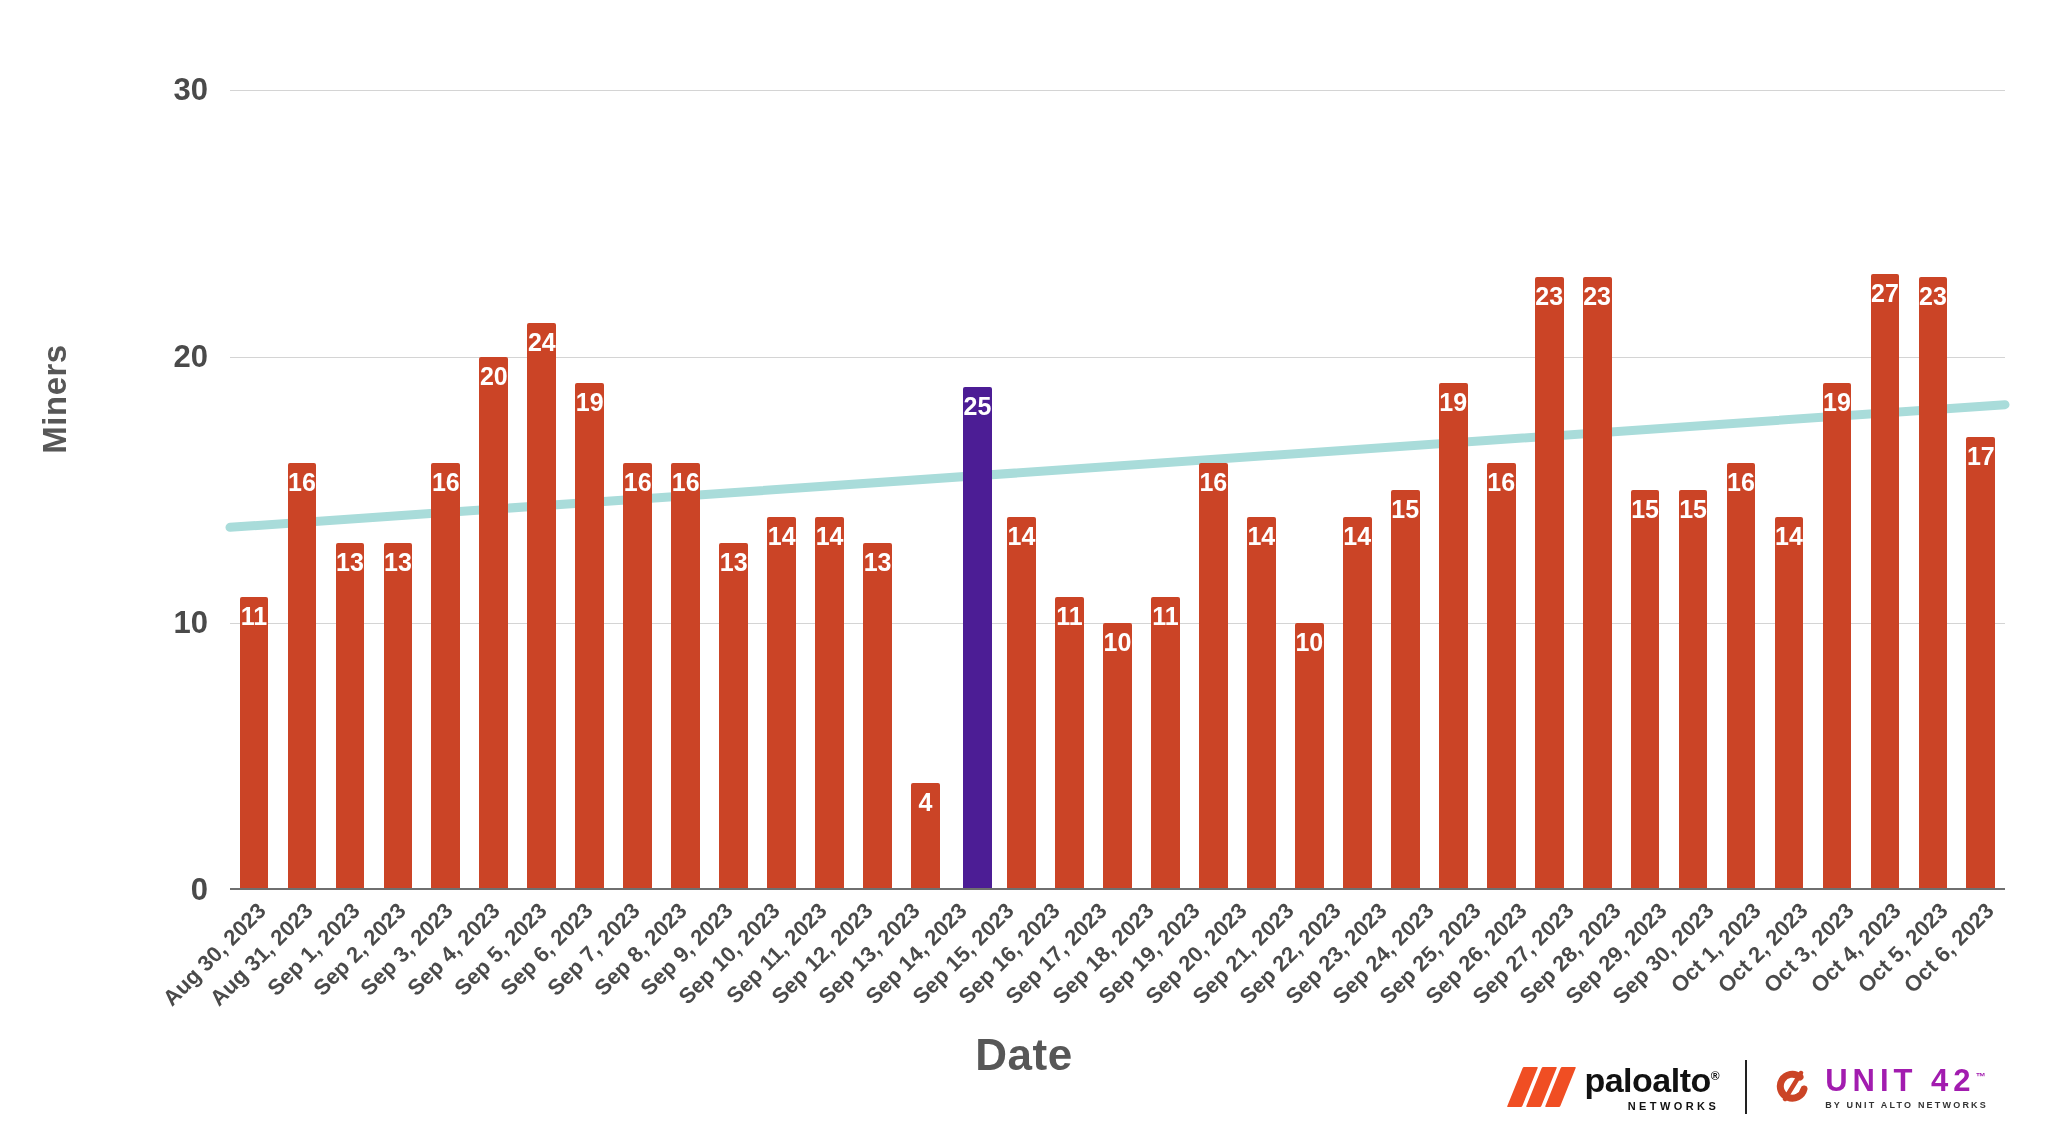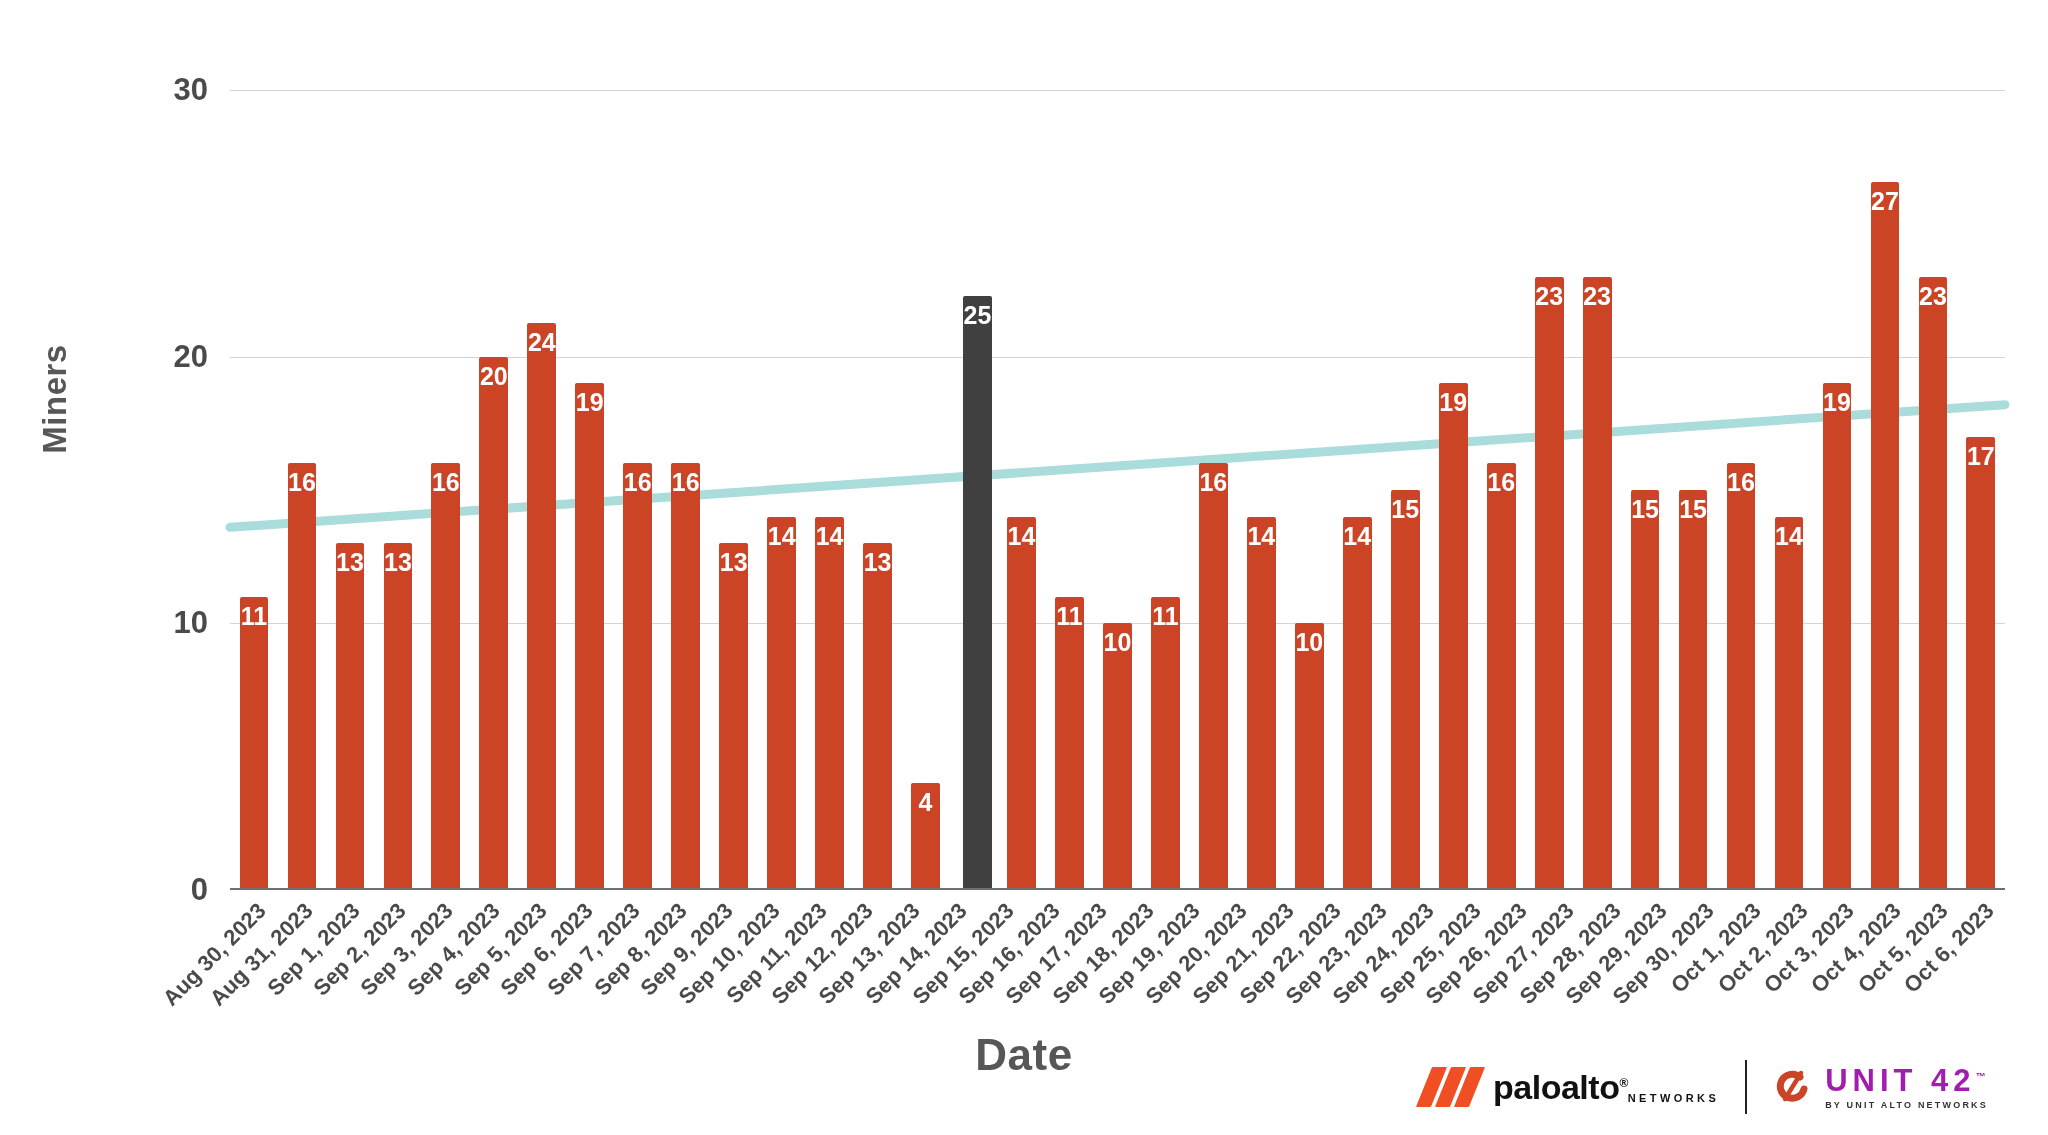--- a/index.html
+++ b/index.html
@@ -154,21 +154,21 @@
   .pan-mark i {
     position: absolute;
     width: 15px; height: 40px;
     background: #F04E23;
     transform: skewX(-22deg);
     border-radius: 1px;
   }
   .pan-mark i:nth-child(1) { left: 1px; }
   .pan-mark i:nth-child(2) { left: 20px; }
   .pan-mark i:nth-child(3) { left: 39px; }
-  .pan-word { display: flex; flex-direction: row; align-items: flex-start; }
+  .pan-word { display: flex; flex-direction: column; align-items: flex-start; }
   .pan-name {
     font-size: 34px; font-weight: bold; color: #111; line-height: 1;
     letter-spacing: -0.5px;
   }
   .pan-sup { font-size: 12px; vertical-align: super; }
   .pan-sub {
     font-size: 11px; font-weight: bold; color: #111;
     letter-spacing: 3.4px; margin-top: 3px; align-self: flex-end;
   }
   .logo-divider { width: 2px; height: 54px; background: #222; }
@@ -278,21 +278,21 @@
           <div class="bar" title="Sep 12, 2023: 13" style="height: 346.667px; background: rgb(203, 68, 38);">
             <div class="bar-label">13</div>
           </div>
         </div>
         <div class="bar-slot">
           <div class="bar" title="Sep 13, 2023: 4" style="height: 106.667px; background: rgb(203, 68, 38);">
             <div class="bar-label">4</div>
           </div>
         </div>
         <div class="bar-slot">
-          <div class="bar" title="Sep 14, 2023: 25" style="height: 594px; background: #404040; margin-left: 8px;">
+          <div class="bar" title="Sep 14, 2023: 25" style="height: 503px; background: #4c1d95; margin-left: 8px;">
             <div class="bar-label">25</div>
           </div>
         </div>
         <div class="bar-slot">
           <div class="bar" title="Sep 15, 2023: 14" style="height: 373.333px; background: rgb(203, 68, 38);">
             <div class="bar-label">14</div>
           </div>
         </div>
         <div class="bar-slot">
           <div class="bar" title="Sep 16, 2023: 11" style="height: 293.333px; background: rgb(203, 68, 38);">
@@ -373,21 +373,21 @@
           <div class="bar" title="Oct 2, 2023: 14" style="height: 373.333px; background: rgb(203, 68, 38);">
             <div class="bar-label">14</div>
           </div>
         </div>
         <div class="bar-slot">
           <div class="bar" title="Oct 3, 2023: 19" style="height: 506.667px; background: rgb(203, 68, 38);">
             <div class="bar-label">19</div>
           </div>
         </div>
         <div class="bar-slot">
-          <div class="bar" title="Oct 4, 2023: 27" style="height: 708px; background: rgb(203, 68, 38);">
+          <div class="bar" title="Oct 4, 2023: 27" style="height: 616px; background: rgb(203, 68, 38);">
             <div class="bar-label">27</div>
           </div>
         </div>
         <div class="bar-slot">
           <div class="bar" title="Oct 5, 2023: 23" style="height: 613.333px; background: rgb(203, 68, 38);">
             <div class="bar-label">23</div>
           </div>
         </div>
         <div class="bar-slot">
           <div class="bar" title="Oct 6, 2023: 17" style="height: 453.333px; background: rgb(203, 68, 38);">

